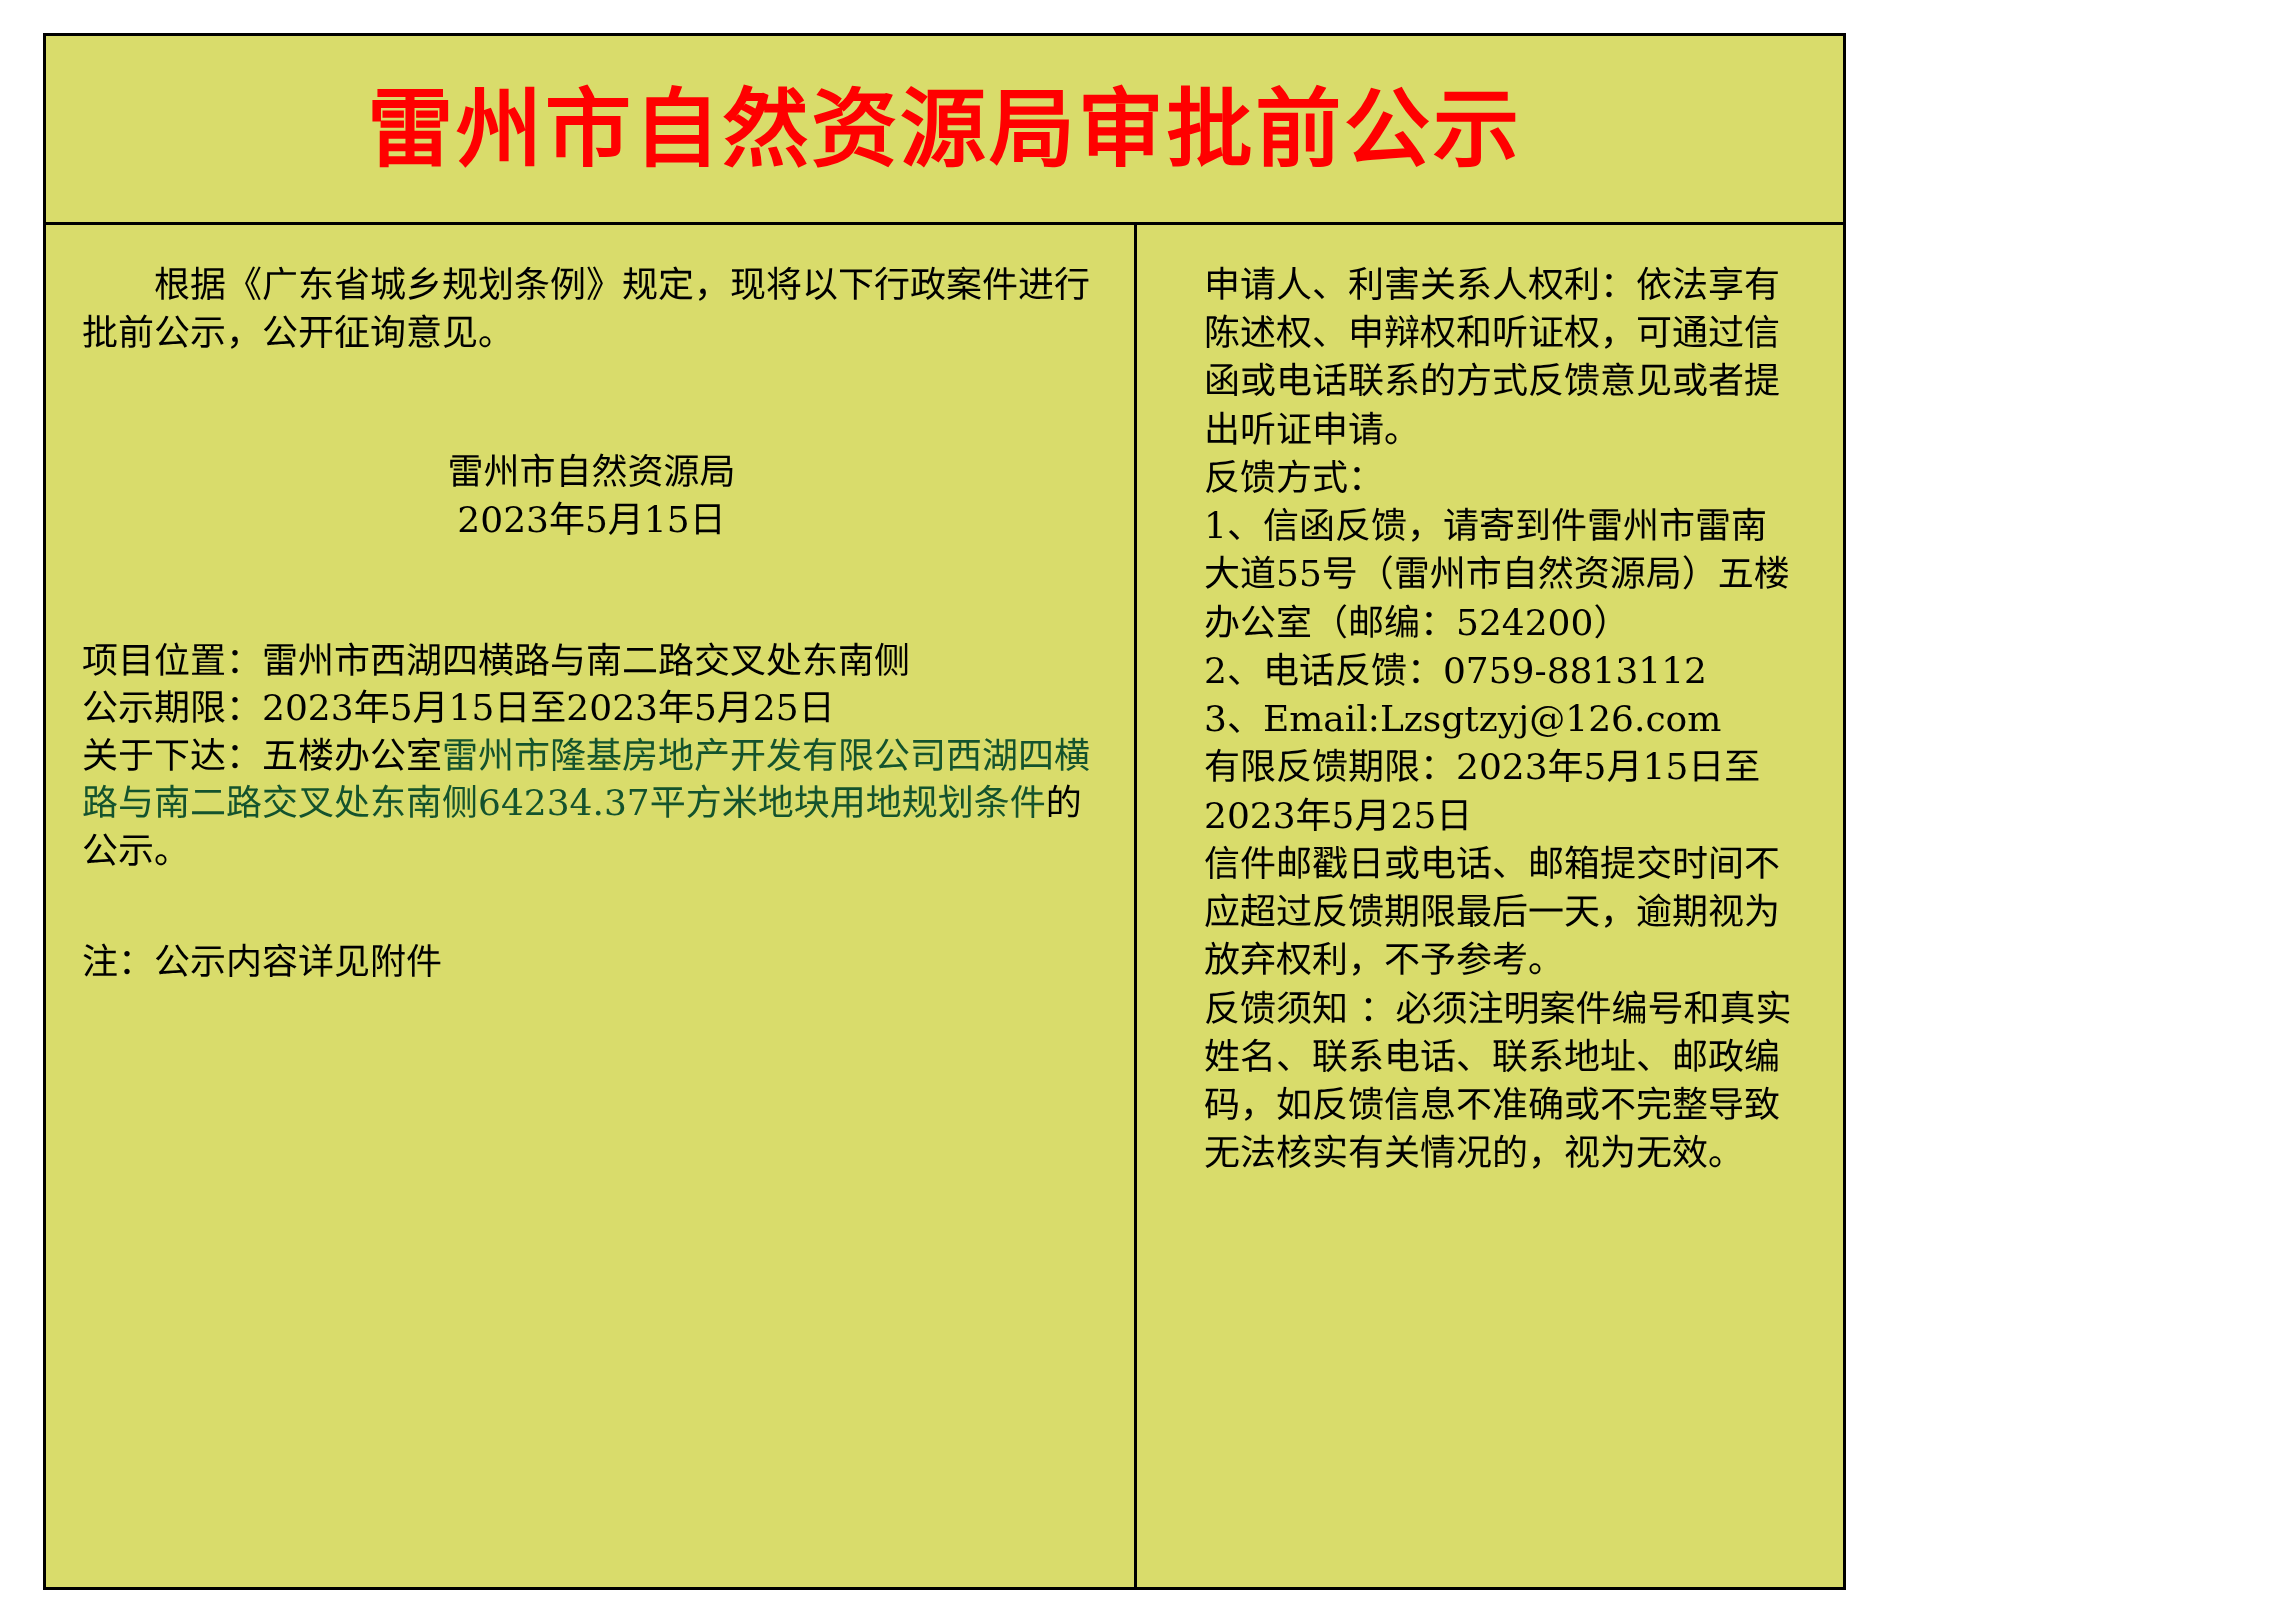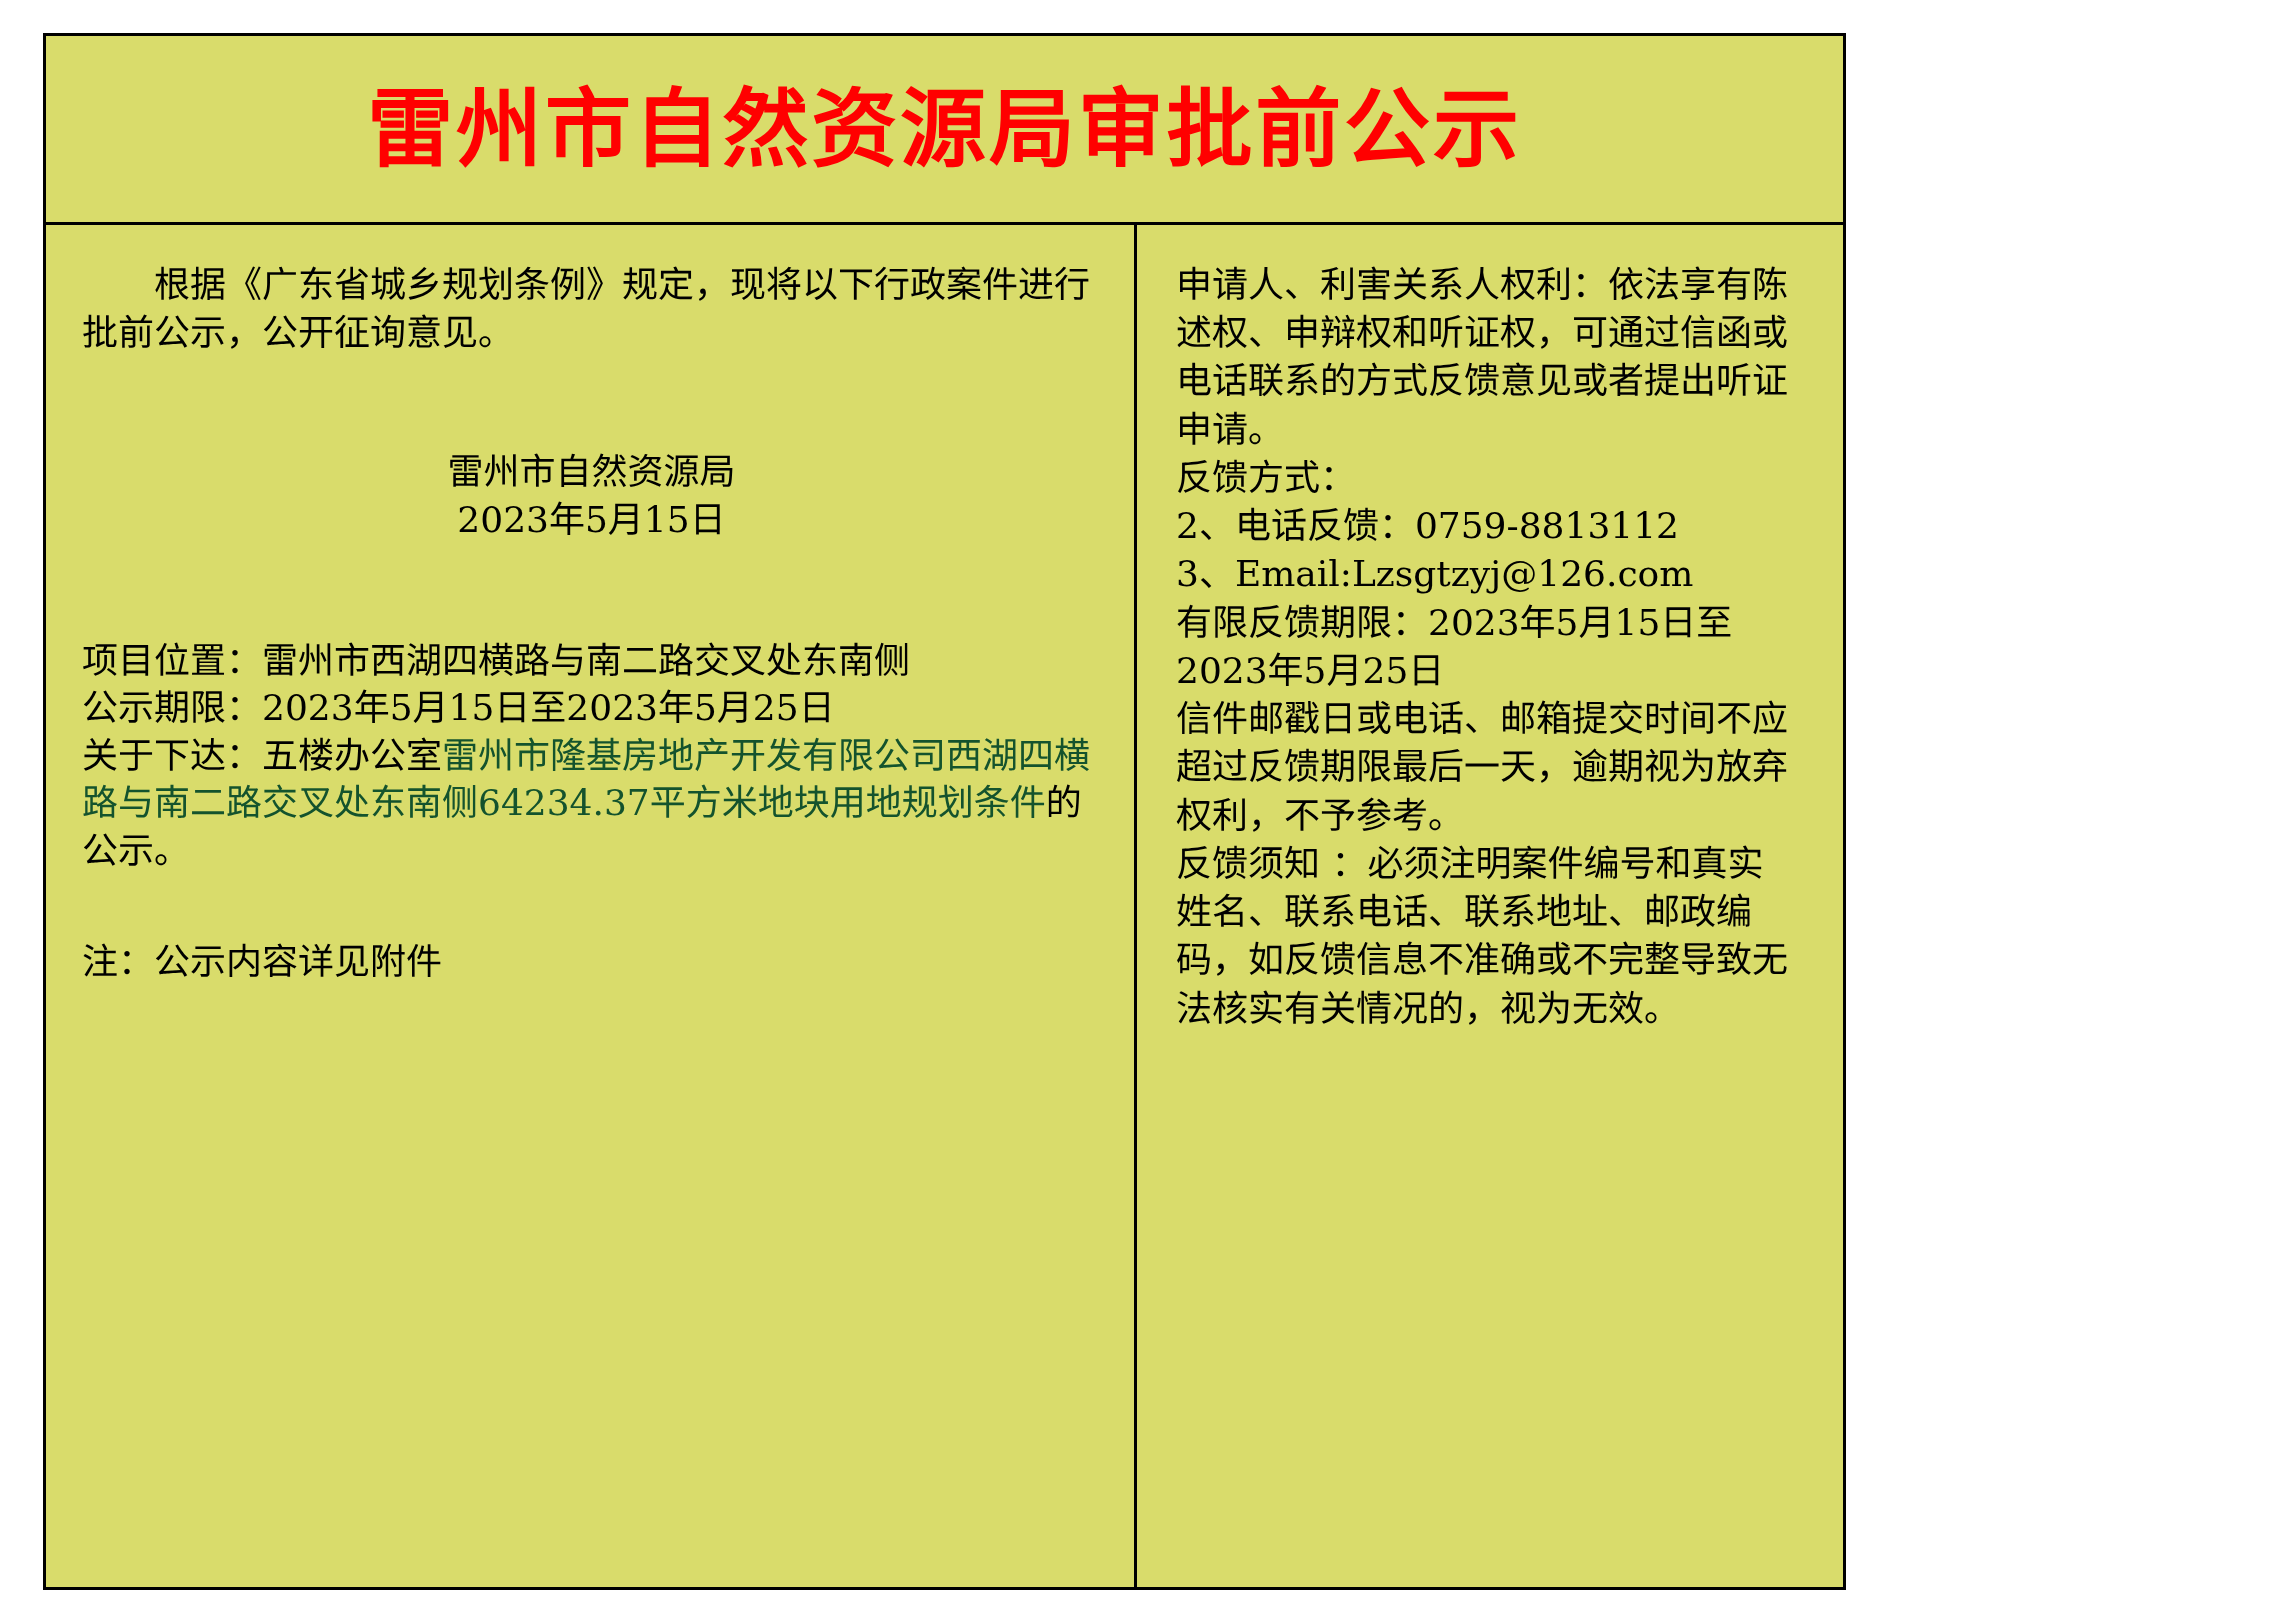--- a/index.html
+++ b/index.html
@@ -41,20 +41,21 @@
     letter-spacing: 2.8px;
     font-family: "DejaVu Sans", "Liberation Sans", sans-serif;
     line-height: 1.1;
     white-space: nowrap;
   }
 
   .columns {
     display: flex;
     height: calc(100% - 189px);
     box-sizing: border-box;
+    gap: 28px;
   }
 
   .col-left {
     width: 1091px;
     box-sizing: border-box;
     padding: 36px 33px 0 36px;
     border-right: 3.5px solid #000000;
   }
 
   .col-right {
@@ -124,20 +125,21 @@
       <p class="p"><span>关于下达：</span><span>五楼办公室</span><span class="red">雷州市隆基房地产开发有限公司西湖四横路与南二路交叉处东南侧64234.37平方米地块用地规划条件</span><span>的公示。</span></p>
 
       <div class="gap-md"></div>
 
       <p class="p">注：公示内容详见附件</p>
     </div>
 
     <div class="col-right">
       <p class="rp">申请人、利害关系人权利：依法享有陈述权、申辩权和听证权，可通过信函或电话联系的方式反馈意见或者提出听证申请。</p>
       <p class="rp">反馈方式：</p>
+      <p class="rp">1、信函反馈，请寄到件雷州市雷南大道55号（雷州市自然资源局）五楼办公室（邮编：524200）</p>
       <p class="rp">2、电话反馈：0759-8813112</p>
       <p class="rp">3、Email:Lzsgtzyj@126.com</p>
       <p class="rp">有限反馈期限：2023年5月15日至2023年5月25日</p>
       <p class="rp">信件邮戳日或电话、邮箱提交时间不应超过反馈期限最后一天，逾期视为放弃权利，不予参考。</p>
       <p class="rp"><span>反馈须知 ：</span><span>必须注明案件编号和真实姓名、联系电话、联系地址、邮政编码，如反馈信息不准确或不完整导致无法核实有关情况的，视为无效。</span></p>
     </div>
 
   </div>
 </div>
 

